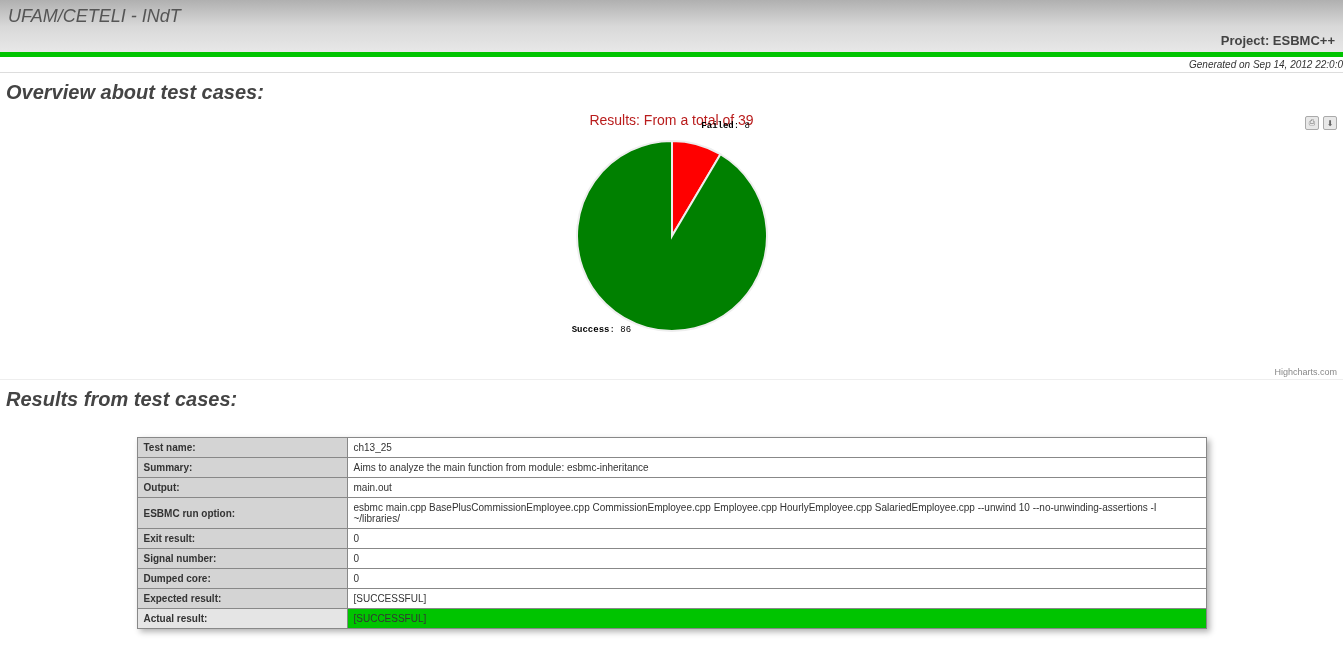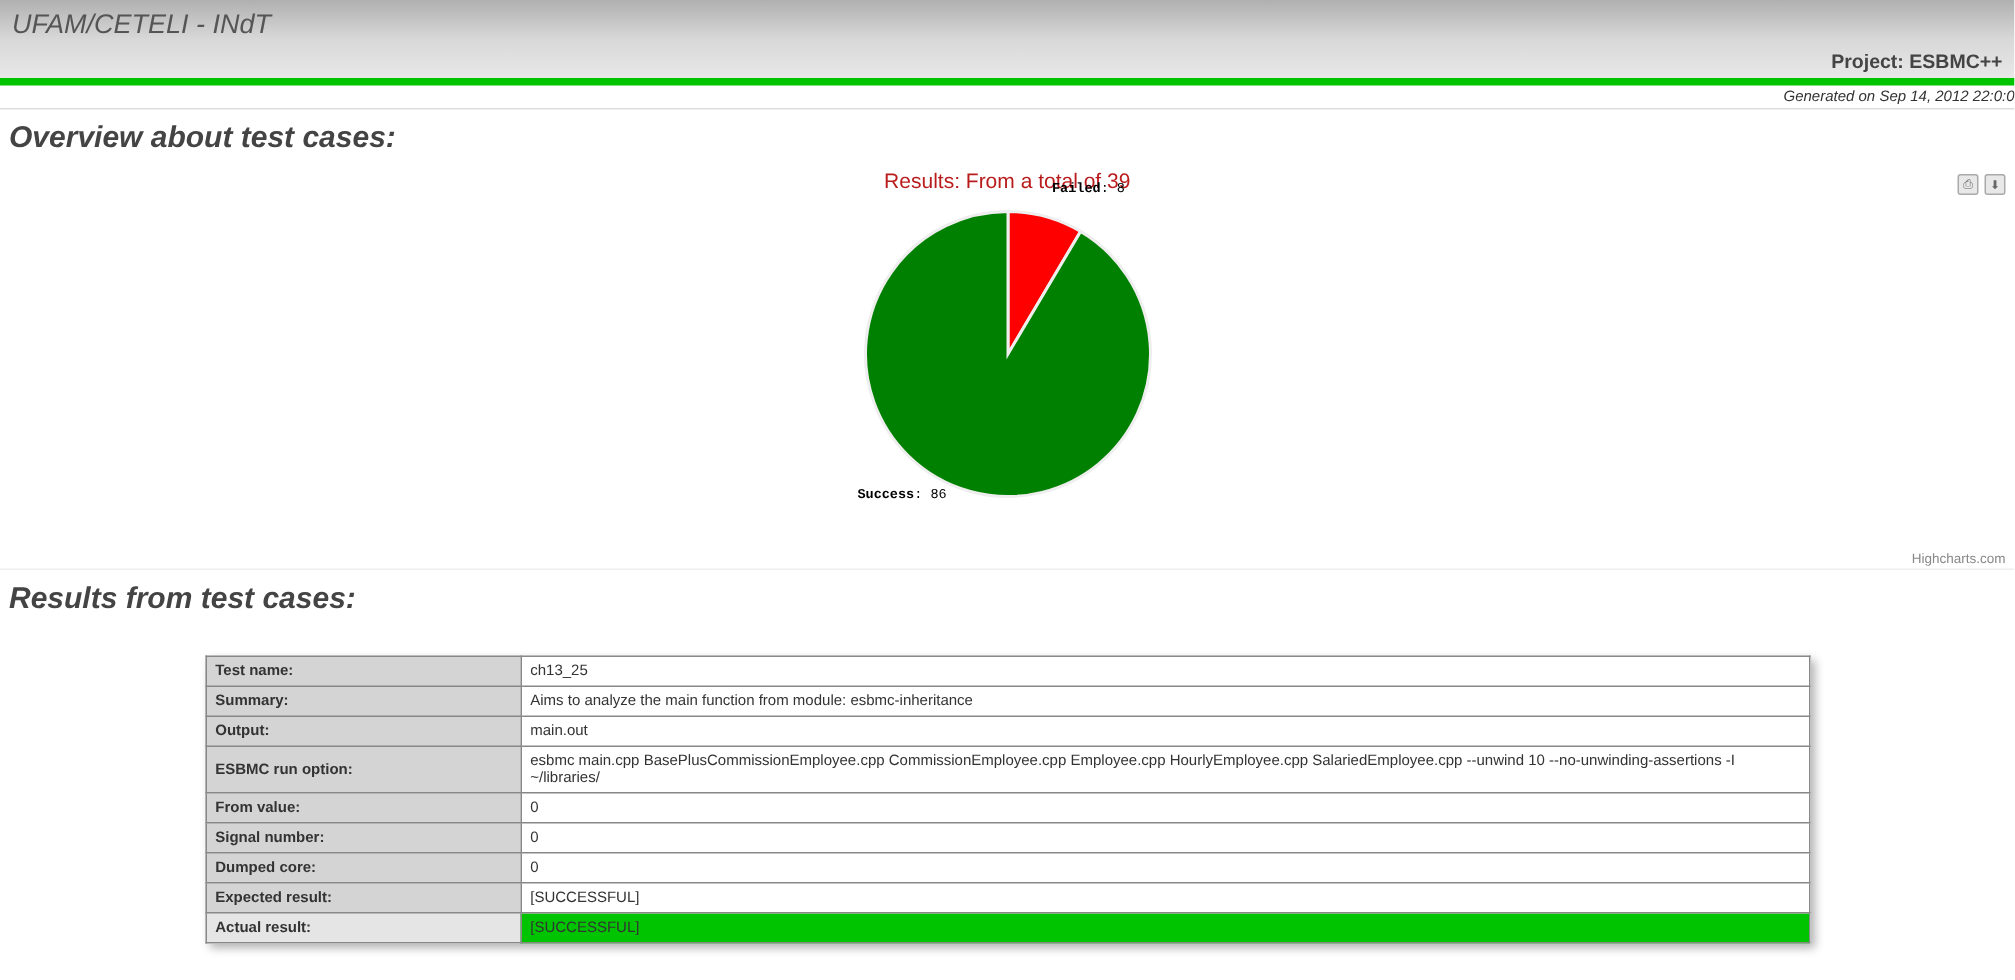--- a/index.html
+++ b/index.html
@@ -78,21 +78,21 @@
       </tr>
       <tr>
         <td class="k">Output:</td>
         <td>main.out</td>
       </tr>
       <tr>
         <td class="k">ESBMC run option:</td>
         <td>esbmc main.cpp BasePlusCommissionEmployee.cpp CommissionEmployee.cpp Employee.cpp HourlyEmployee.cpp SalariedEmployee.cpp --unwind 10 --no-unwinding-assertions -I ~/libraries/</td>
       </tr>
       <tr>
-        <td class="k">From value:</td>
+        <td class="k">Exit result:</td>
         <td>0</td>
       </tr>
       <tr>
         <td class="k">Signal number:</td>
         <td>0</td>
       </tr>
       <tr>
         <td class="k">Dumped core:</td>
         <td>0</td>
       </tr>

